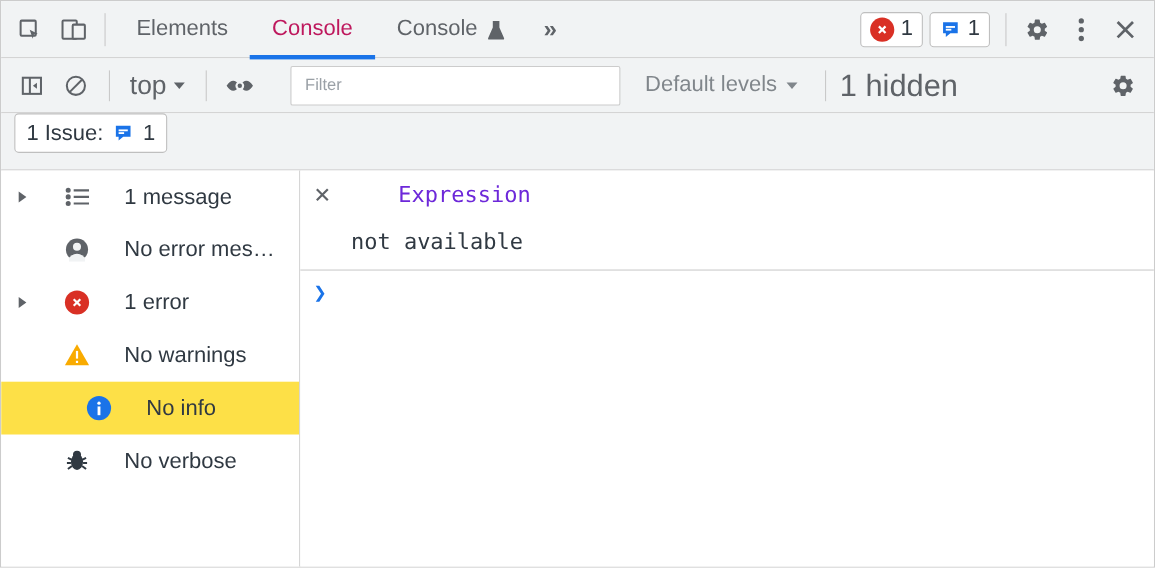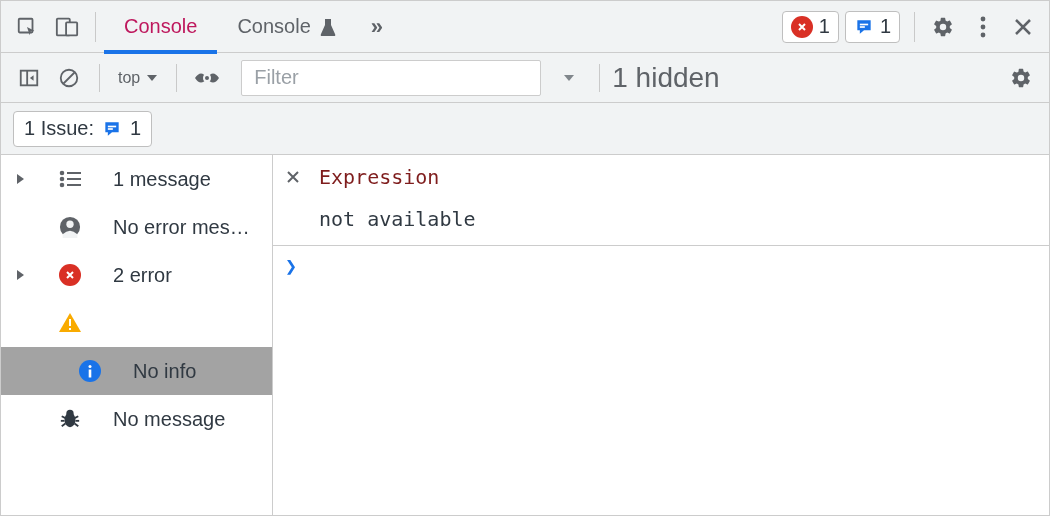--- a/index.html
+++ b/index.html
@@ -85,46 +85,46 @@
   }
   .tb-icon {
     width: 36px; height: 36px;
     display: flex; align-items: center; justify-content: center;
     color: #5f6368;
     border-radius: 4px;
   }
   .tb-divider { width: 1px; height: 28px; background: #c9c9c9; margin: 0 8px; }
   .context-selector {
     display: flex; align-items: center; gap: 6px;
-    font-size: 16px; color: #5f6368; padding: 0 6px;
+    font-size: 24px; color: #5f6368; padding: 0 6px;
   }
   .filter-input {
     height: 36px;
     width: 300px;
     border: 1px solid #ccc;
     background: #fff;
-    font-size: 20px;
+    font-size: 15px;
     padding: 0 12px;
     color: #c2410c;
     border-radius: 2px;
-    margin-left: 12px;
+    margin-left: 24px;
   }
   .filter-input::placeholder { color: #9aa0a6; }
   .levels-selector {
     display: flex; align-items: center; gap: 8px;
     font-size: 20px; color: #80868b;
     margin-left: 18px;
   }
   .hidden-count {
     font-size: 28px; color: #5f6368;
   }
 
   
   .issues-bar {
-    display: flex; align-items: center;
+    display: flex; align-items: flex-start;
     height: 52px;
     border-bottom: 1px solid #ccc;
     background: #f1f3f4;
     padding: 0 12px;
   }
   .issue-chip {
     display: flex; align-items: center; gap: 8px;
     border: 1px solid #bfbfbf;
     background: #fff;
     border-radius: 4px;
@@ -151,38 +151,38 @@
     padding-left: 12px;
     font-size: 20px;
     color: #303942;
     gap: 30px;
     white-space: nowrap;
     overflow: hidden;
     text-overflow: ellipsis;
   }
   .side-row .disclosure { width: 14px; color: #5f6368; flex-shrink: 0; display:flex; align-items:center; justify-content:center;}
   .side-row .cat-icon { width: 26px; display: flex; align-items: center; justify-content: center; flex-shrink: 0; }
-  .side-row.selected { background: #a3a3a3; padding-left: 32px; }
+  .side-row.selected { background: #fde047; padding-left: 32px; }
   .side-row .label { overflow: hidden; text-overflow: ellipsis; }
 
   .console-area {
     flex: 1;
     display: flex; flex-direction: column;
     background: #fff;
   }
   .pinned {
     border-bottom: 1px solid #ccc;
     padding: 10px 8px 14px 8px;
     font-family: "SFMono-Regular","Menlo","Consolas",monospace;
     font-size: 20px;
     color: #5f6368;
   }
   .pinned-line1 { display: flex; align-items: center; gap: 14px; }
   .pinned-close { width: 24px; height: 24px; display:flex; align-items:center; justify-content:center; color:#5f6368;}
-  .pinned-expr { color: #7f1d1d; }
+  .pinned-expr { color: #6d28d9; margin-left: 43px; }
   .pinned-result { padding-left: 38px; color: #303942; margin-top: 18px;}
 
   .prompt-line {
     display: flex; align-items: center;
     padding: 8px 12px;
     font-family: "SFMono-Regular","Menlo","Consolas",monospace;
     font-size: 20px;
   }
   .prompt-chevron { color: #1a73e8; font-weight: bold; }
 
@@ -208,20 +208,23 @@
       </svg>
   </div>
   <div class="ts-icon-btn">
     <svg width="24" height="22" viewBox="0 0 26 22" fill="none" stroke="currentColor" stroke-width="2">
         <rect x="2" y="2" width="14" height="18" rx="1"></rect>
         <rect x="12" y="6" width="12" height="14" rx="1" fill="#f1f3f4"></rect>
       </svg>
   </div>
   <div class="ts-divider"></div>
 
+  <div class="tab">
+    <span>Elements</span>
+  </div>
   <div class="tab active">
     <span>Console</span>
   </div>
   <div class="tab">
     <span>Console</span>
     <svg width="18" height="20" viewBox="0 0 18 20">
         <path d="M6 2 H12 V8 L16 17 Q17 19 15 19 H3 Q1 19 2 17 L6 8 Z" fill="#5f6368"></path>
       </svg>
   </div>
 
@@ -296,20 +299,21 @@
     <svg width="26" height="18" viewBox="0 0 26 18">
         <path d="M1 9 Q7 0 13 9 Q19 18 25 9 Q19 0 13 9 Q7 18 1 9 Z" fill="#5f6368"></path>
         <circle cx="13" cy="9" r="4" fill="#f1f3f4"></circle>
         <circle cx="13" cy="9" r="2" fill="#5f6368"></circle>
       </svg>
   </div>
 
   <input class="filter-input" placeholder="Filter" style="">
 
   <div class="levels-selector">
+    <span>Default levels</span>
     <svg width="12" height="10" viewBox="0 0 12 10">
         <path d="M1 2 L6 8 L11 2 Z" fill="#80868b"></path>
       </svg>
   </div>
 
   <div class="tb-divider" style="margin-left:20px"></div>
   <div class="hidden-count">1 hidden</div>
 
   <div class="flex-spacer"></div>
   <div class="tb-icon">
@@ -372,32 +376,33 @@
             <path d="M2 1 L9 6 L2 11 Z" fill="#5f6368"></path>
           </svg>
       </span>
       <span class="cat-icon">
         <span class="circ circ-red">
             <svg width="12" height="12" viewBox="0 0 12 12">
               <path d="M3 3 L9 9 M9 3 L3 9" stroke="#fff" stroke-width="2"></path>
             </svg>
           </span>
       </span>
-      <span class="label">2 error</span>
+      <span class="label">1 error</span>
     </div>
 
     <div class="side-row">
       <span class="disclosure"></span>
       <span class="cat-icon">
         <svg width="24" height="22" viewBox="0 0 24 22">
             <path d="M12 1 L23 20 H1 Z" fill="#f9ab00"></path>
             <rect x="11" y="7" width="2" height="7" fill="#fff"></rect>
             <rect x="11" y="16" width="2" height="2" fill="#fff"></rect>
           </svg>
       </span>
+      <span class="label">No warnings</span>
     </div>
 
     <div class="side-row selected">
       <span class="disclosure"></span>
       <span class="cat-icon">
         <span class="circ circ-blue" style="width:22px;height:22px;">
           <svg width="12" height="14" viewBox="0 0 12 14">
               <circle cx="6" cy="2.5" r="1.5" fill="#fff"></circle>
               <rect x="4.7" y="5.5" width="2.6" height="8" fill="#fff"></rect>
             </svg>
@@ -413,21 +418,21 @@
             <ellipse cx="12" cy="13" rx="6" ry="8"></ellipse>
             <circle cx="12" cy="6" r="4"></circle>
             <line x1="3" y1="9" x2="7" y2="11" stroke="#303942" stroke-width="2"></line>
             <line x1="21" y1="9" x2="17" y2="11" stroke="#303942" stroke-width="2"></line>
             <line x1="2" y1="14" x2="6" y2="14" stroke="#303942" stroke-width="2"></line>
             <line x1="22" y1="14" x2="18" y2="14" stroke="#303942" stroke-width="2"></line>
             <line x1="3" y1="20" x2="7" y2="17" stroke="#303942" stroke-width="2"></line>
             <line x1="21" y1="20" x2="17" y2="17" stroke="#303942" stroke-width="2"></line>
           </svg>
       </span>
-      <span class="label">No message</span>
+      <span class="label">No verbose</span>
     </div>
   </div>
 
   <div class="console-area">
     <div class="pinned">
       <div class="pinned-line1">
         <span class="pinned-close">
           <svg width="14" height="14" viewBox="0 0 14 14">
               <path d="M2 2 L12 12 M12 2 L2 12" stroke="#5f6368" stroke-width="2"></path>
             </svg>

